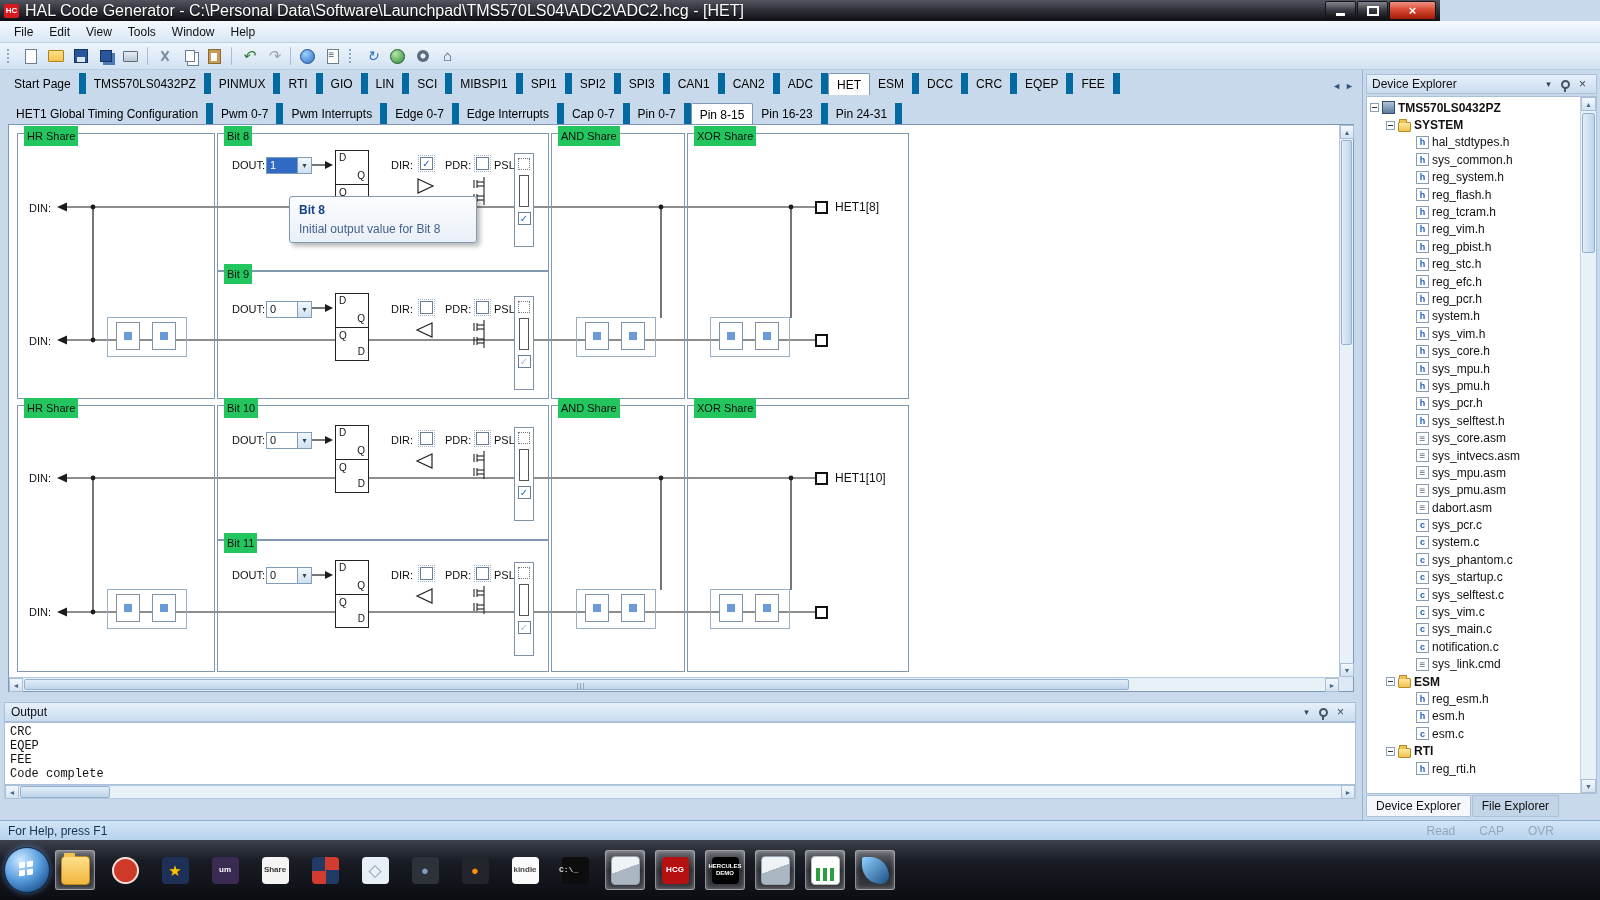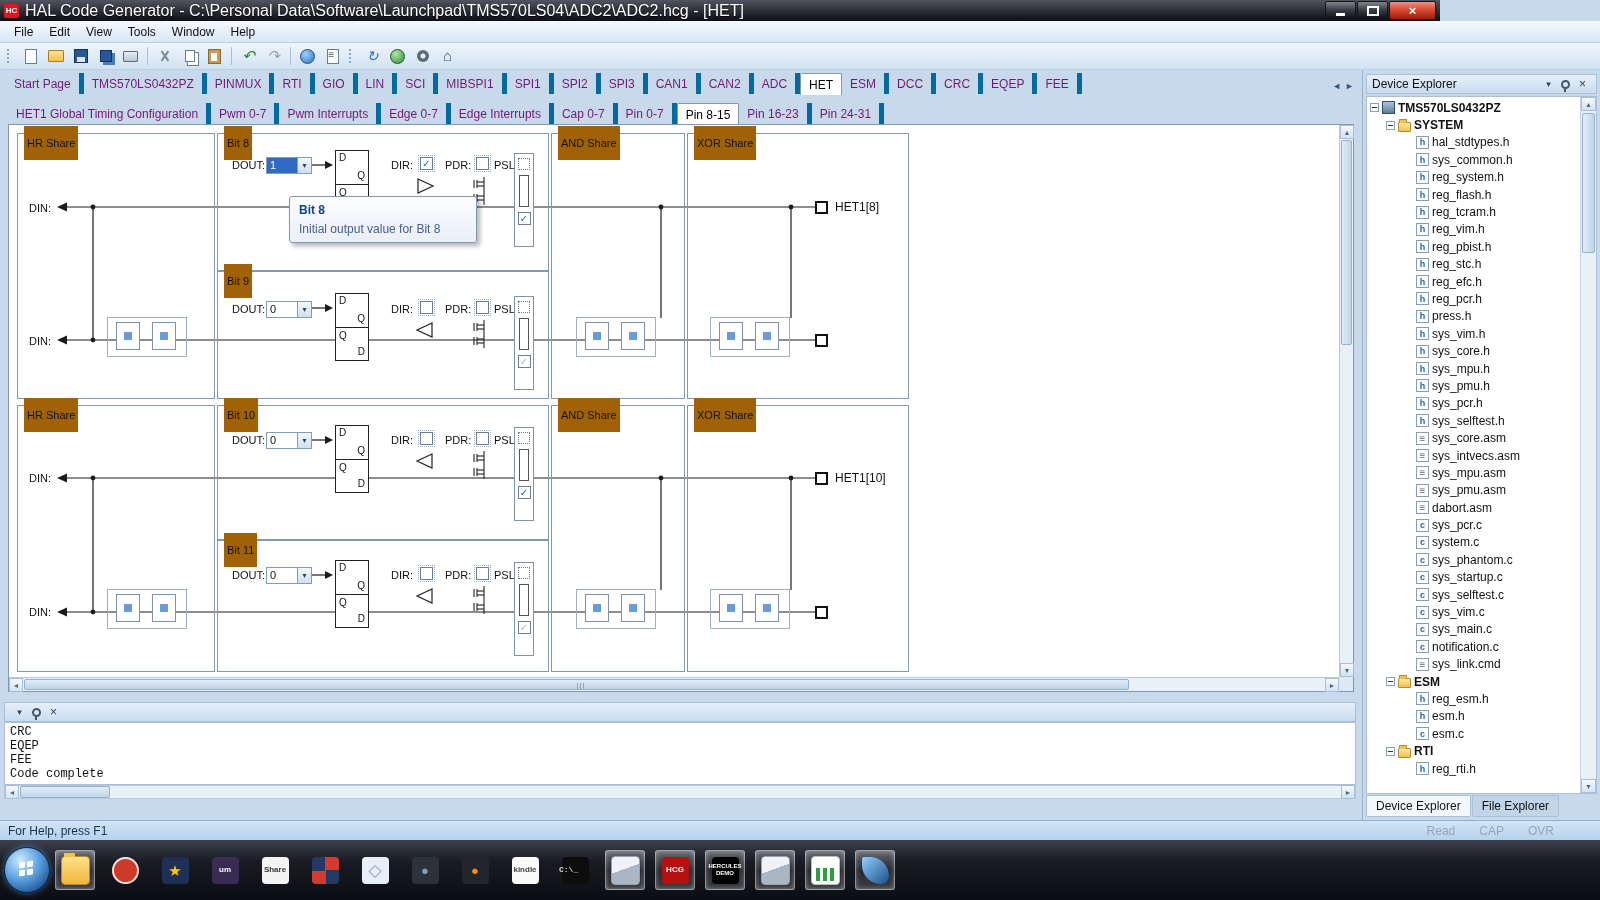--- a/index.html
+++ b/index.html
@@ -54,32 +54,32 @@
   .tbi[data-name="view-code-icon"] .ia::after{content:"≡";position:absolute;left:1px;top:-1px;font-size:10px;color:#456}
   .tbi[data-name="refresh-icon"] .ia::after{content:"↻";color:#2f71c4;font-size:14px;line-height:14px}
   .tbi[data-name="run-icon"] .ia{width:13px;height:13px;border-radius:50%;background:radial-gradient(circle at 35% 30%,#b4e6a8,#2e8b3a);border:1px solid #1d5c26}
   .tbi[data-name="settings-icon"] .ia{width:12px;height:12px;border-radius:50%;background:radial-gradient(circle at 50% 50%,#e8eef5 28%,#5c6c7d 32%)}
   .tbi[data-name="home-icon"] .ia::after{content:"⌂";font-size:15px;line-height:15px;color:#35506e}
 
   
   .tabstrip{position:absolute;left:0;top:70px;width:1362px;height:24px;display:flex;align-items:flex-end;
     padding-left:6px;box-sizing:border-box}
   .tabs{display:flex;align-items:flex-end}
-  .tab{padding:4px 8px 3px;border-right:5px solid #0369a1;color:#701a75;white-space:nowrap;cursor:pointer}
+  .tab{padding:4px 8px 3px;border-right:7px solid #0369a1;color:#000000;white-space:nowrap;cursor:pointer}
   .tab.active{background:#fff;border:1px solid #7f99b4;border-bottom:none;border-radius:2px 2px 0 0;position:relative;top:1px;color:#000}
   .tab-nav{margin-left:auto;display:flex;gap:4px;padding:0 8px 3px;font-size:9px;color:#35567a}
   .tab-nav span{cursor:pointer}
   .subtabstrip{position:absolute;left:8px;top:100px;width:1346px;height:24px;display:flex;align-items:flex-end;box-sizing:border-box}
 
   
   .diagram-wrap{position:absolute;left:8px;top:124px;width:1346px;height:568px;border:1px solid #7f99b4;background:#fff;box-sizing:border-box}
   .diagram{position:absolute;left:0;top:0;right:14px;bottom:14px;overflow:hidden;background:#fff}
   .wires{position:absolute;left:0;top:0;z-index:0}
   .panel{position:absolute;border:1px solid #8098b0;z-index:1}
-  .legend{position:absolute;top:-8px;left:6px;background:#a16207;padding:11px 3px;font-size:11px;white-space:nowrap}
+  .legend{position:absolute;top:-8px;left:6px;background:#22c55e;padding:4px 3px;font-size:11px;white-space:nowrap}
   .flabel{position:absolute;font-size:11px;color:#111;white-space:nowrap}
   .din{position:absolute;font-size:11px;background:#fff;padding:0 1px}
   .dout-select{position:absolute;width:46px;height:17px;border:1px solid #7f9db9;background:#fff;display:flex;box-sizing:border-box}
   .ds-val{flex:1;padding:1px 3px;font-size:11px;line-height:13px}
   .ds-val.sel{background:#316ac5;color:#fff}
   .ds-btn{width:13px;background:linear-gradient(#f2f7fc,#cfe0f0);border-left:1px solid #7f9db9;font-size:8px;
     display:flex;align-items:center;justify-content:center;color:#345;cursor:pointer}
   .dff{position:absolute;width:32px;height:66px;border:1px solid #222;background:#fff}
   .dff::after{content:"";position:absolute;left:0;right:0;top:33px;border-top:1px solid #222}
   .ff-l{position:absolute;font-size:10px;line-height:10px}
@@ -617,20 +617,21 @@
     <span class="sb-thumb horiz" style="top:1px;bottom:1px;left:15px;width:1105px" data-name="horizontal-scroll-thumb">
         <span class="hgrip"></span>
       </span>
     <span class="sb-btn" style="right:0;top:0" data-name="scroll-right-icon">►</span>
   </div>
   <div class="corner"></div>
 </div>
 
 <div class="output-wrap" data-name="output-panel">
   <div class="dock-header" style="margin:0 0 0 4px;width:1352px" data-name="output-header">
+    <span class="dock-title" data-name="output-title">Output</span>
     <span class="ph-btn" data-name="window-menu-icon">▾</span>
     <span class="ph-btn" data-name="pin-icon">
         <i class="pin-ic"></i>
       </span>
     <span class="ph-btn" data-name="close-panel-icon" style="font-size:12px">×</span>
   </div>
   <div class="output-body" data-name="output-log">
 
   <div class="oline" data-name="output-line">CRC</div>
       <div class="oline" data-name="output-line">EQEP</div>
@@ -724,21 +725,21 @@
 
         <div class="trow lvl2" data-name="tree-item">
           <span class="exp-box" data-name="expander-icon"></span>
           <span class="ti h-file-icon" data-name="file-type-icon"></span>
           <span class="tlabel" data-name="tree-item-label">reg_pcr.h</span>
         </div>
 
         <div class="trow lvl2" data-name="tree-item">
           <span class="exp-box" data-name="expander-icon"></span>
           <span class="ti h-file-icon" data-name="file-type-icon"></span>
-          <span class="tlabel" data-name="tree-item-label">press.h</span>
+          <span class="tlabel" data-name="tree-item-label">system.h</span>
         </div>
 
         <div class="trow lvl2" data-name="tree-item">
           <span class="exp-box" data-name="expander-icon"></span>
           <span class="ti h-file-icon" data-name="file-type-icon"></span>
           <span class="tlabel" data-name="tree-item-label">sys_vim.h</span>
         </div>
 
         <div class="trow lvl2" data-name="tree-item">
           <span class="exp-box" data-name="expander-icon"></span>

